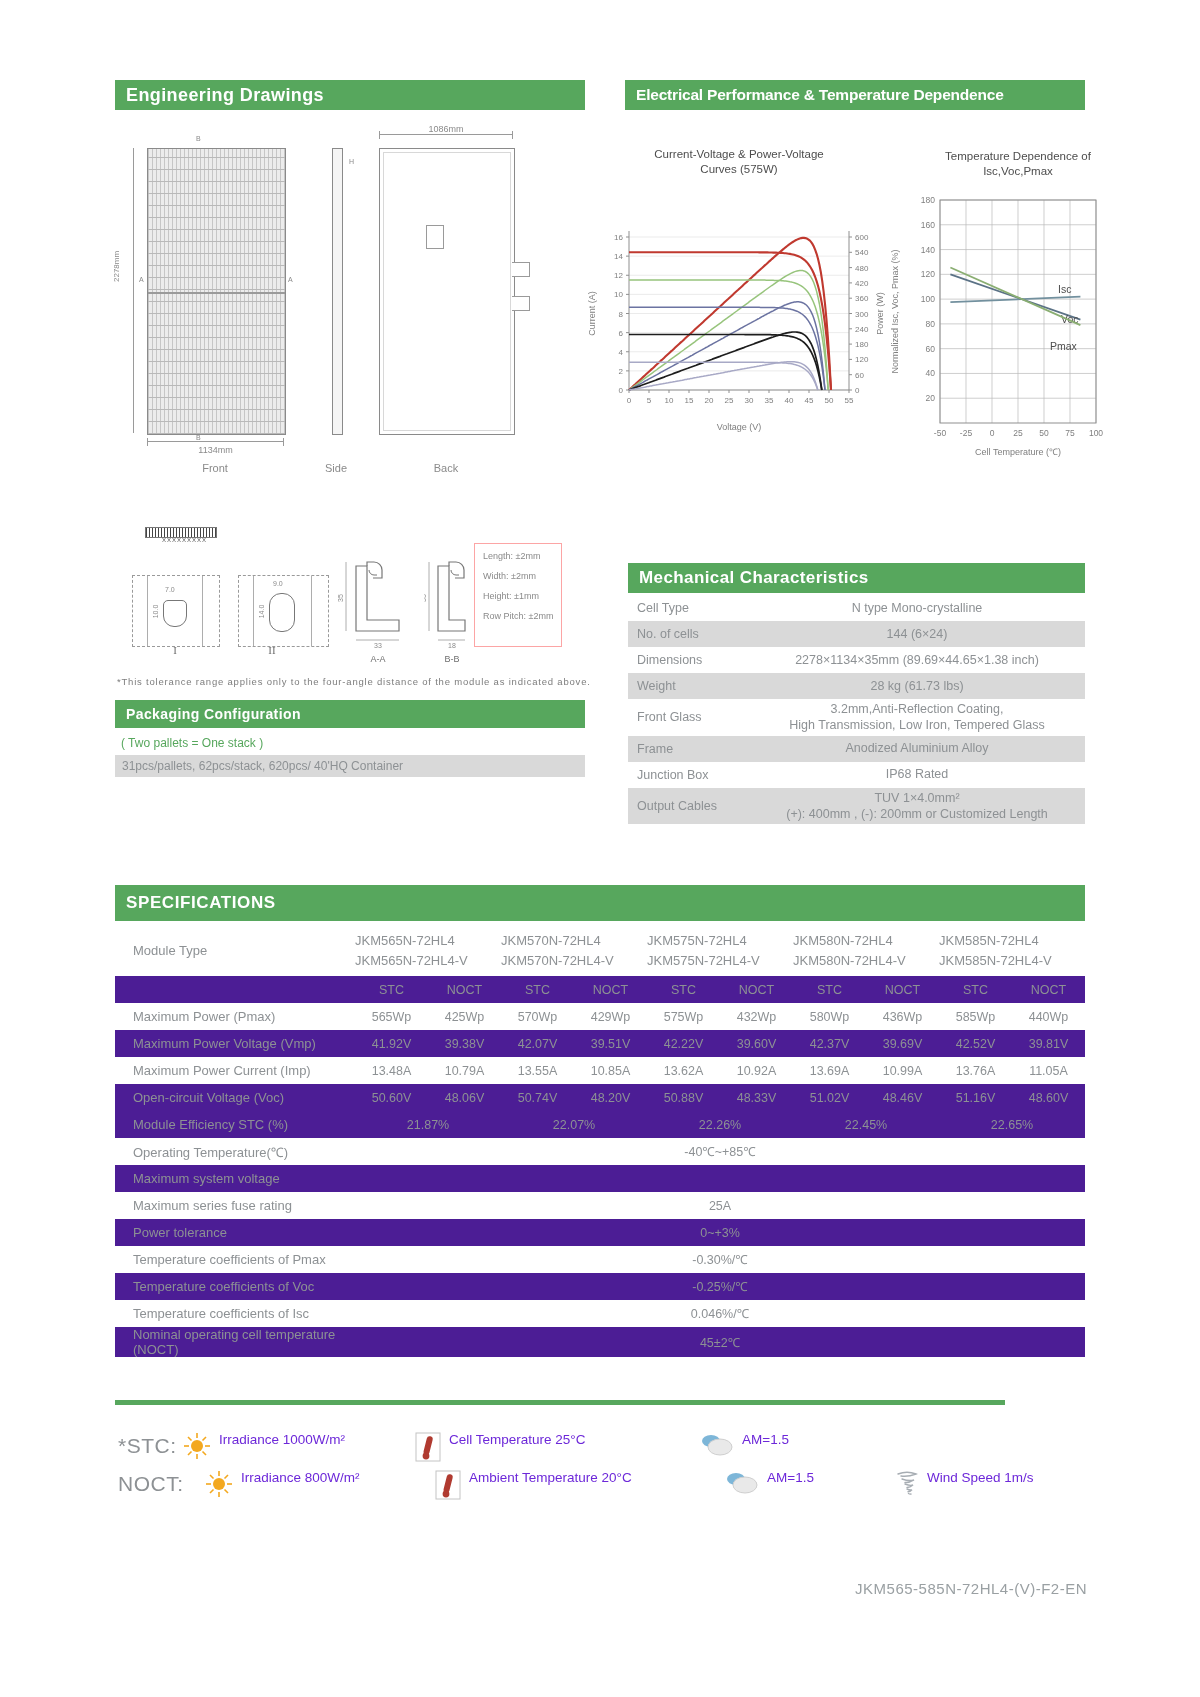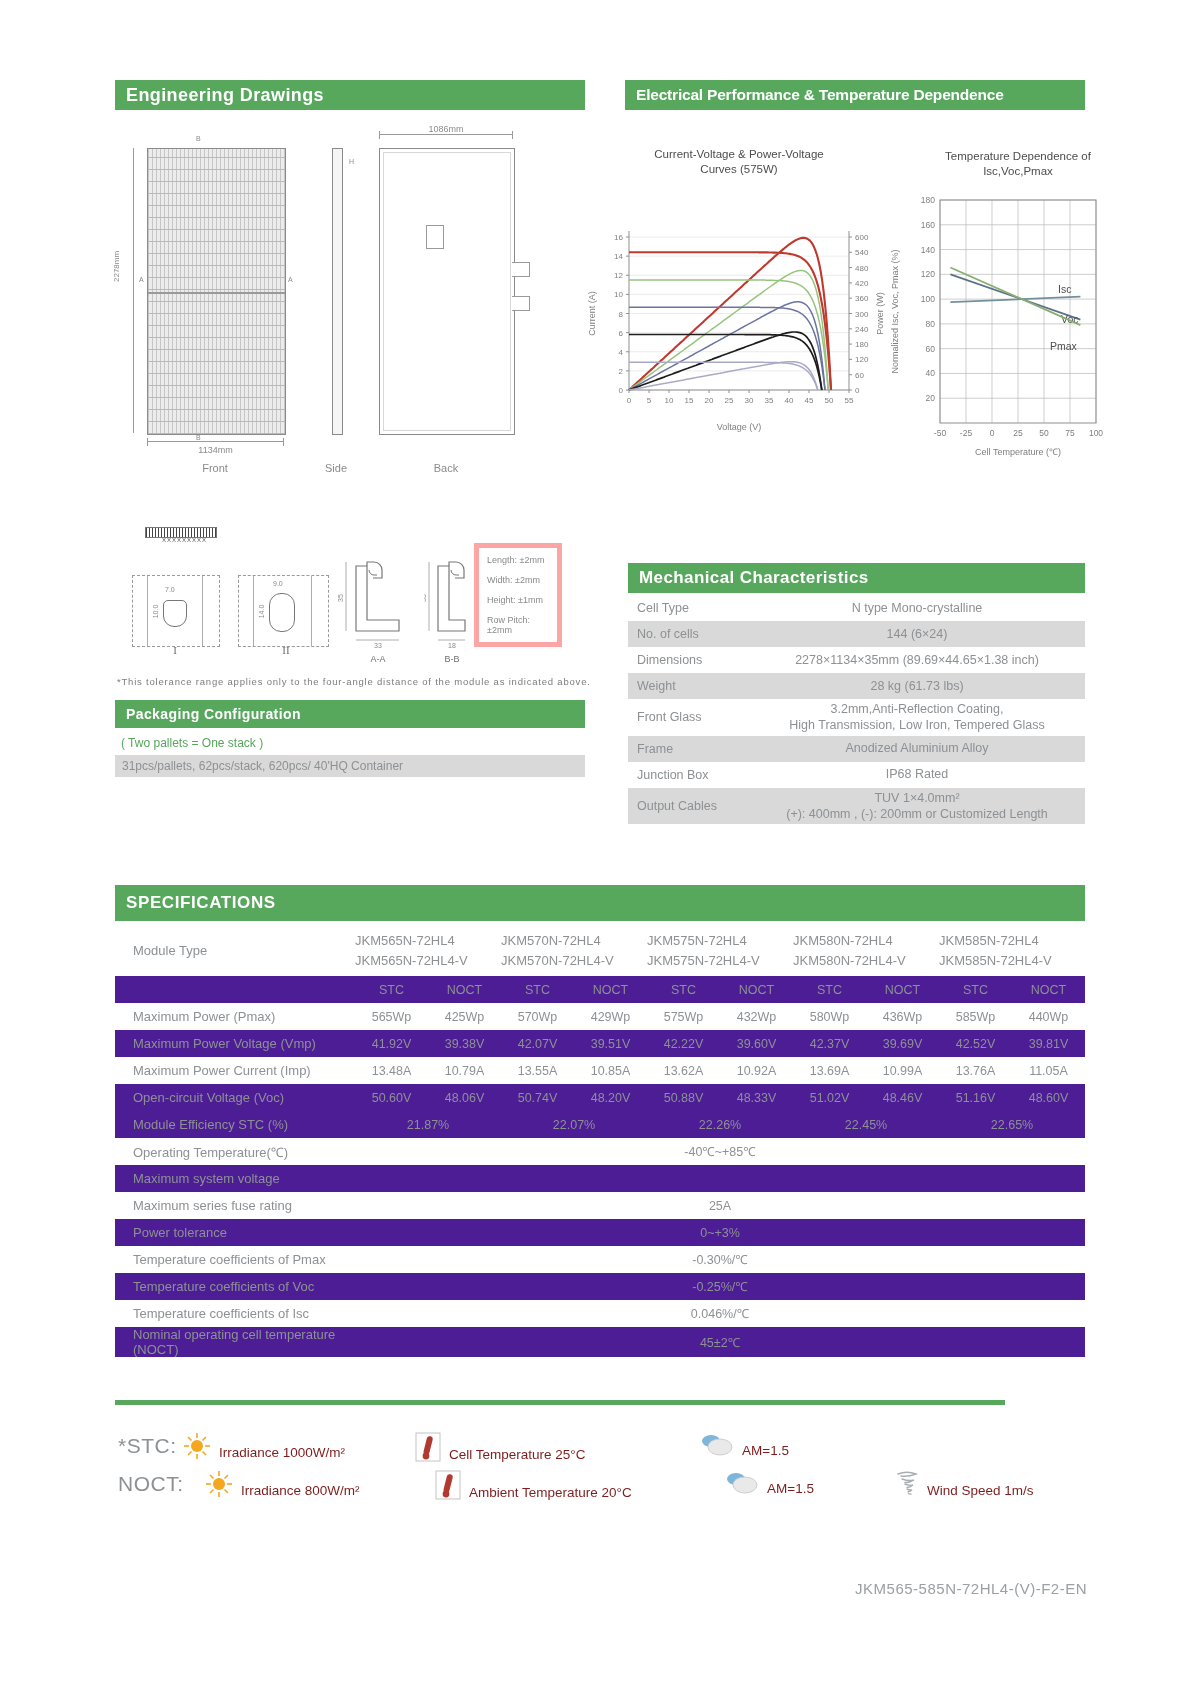--- a/index.html
+++ b/index.html
@@ -27,21 +27,21 @@
   .bracket{position:absolute;width:17px;height:13px;border:1px solid #9a9a9a;border-left:none;background:#fff;}
   .view-label{position:absolute;top:462px;font-size:11px;color:#8a8a8a;text-align:center;width:80px;}
   .barcode{position:absolute;left:145px;top:527px;width:70px;height:9px;border:1px solid #777;
       background:repeating-linear-gradient(90deg,#444 0 1px,transparent 1px 3px);}
   .barcode-x{position:absolute;left:162px;top:537px;font-size:6px;letter-spacing:1px;color:#555;}
   .detail-box{position:absolute;top:575px;height:70px;border:1px dashed #9a9a9a;}
   .detail-box .edge{position:absolute;top:0;bottom:0;width:1px;background:#adadad;}
   .slot{position:absolute;border:1px solid #777;background:#fff;}
   .roman{position:absolute;top:644px;font-size:11px;color:#6f6f6f;font-family:"Liberation Serif",serif;width:40px;text-align:center;}
   .profile-label{position:absolute;top:654px;font-size:9px;color:#6f6f6f;width:60px;text-align:center;}
-  .tol-box{position:absolute;left:474px;top:543px;width:88px;height:104px;border:5px solid #fca5a5;
+  .tol-box{position:absolute;left:474px;top:543px;width:88px;height:104px;border:1px solid #fca5a5;
       box-sizing:border-box;padding:7px 7px 0 8px;font-size:9px;color:#8a8a8a;}
   .tol-box div{margin-bottom:10px;}
   .tol-note{position:absolute;left:117px;top:676px;font-size:9.5px;letter-spacing:.8px;color:#7d7d7d;}
   
   .pkg-sub{position:absolute;left:121px;top:736px;font-size:12px;color:#57a75d;}
   .pkg-bar{position:absolute;left:115px;top:755px;width:470px;height:22px;background:#d9d9d9;
       display:flex;align-items:center;padding-left:7px;box-sizing:border-box;font-size:12px;color:#8d9194;}
   
   .mech-table{position:absolute;left:628px;top:595px;width:457px;}
   .m-row{display:flex;align-items:center;min-height:26px;font-size:12.5px;color:#8d9194;justify-content:flex-end;}
@@ -52,21 +52,21 @@
   .spec-table{position:absolute;left:115px;top:925px;width:970px;font-size:12.5px;color:#8d9194;}
   .s-row{display:flex;align-items:center;min-height:27px;}
   .s-row.gray{background:#4c1d95;}
   .s-label{width:240px;padding-left:18px;box-sizing:border-box;flex:none;font-size:13px;}
   .s-cell{flex:1;text-align:center;}
   .s-mod{flex:1;line-height:1.5;font-size:13px;padding:6px 0;}
   .s-common{flex:1;text-align:center;}
   .green-line{position:absolute;left:115px;top:1400px;width:890px;height:5px;background:#57a75d;}
   
   .lg-label{position:absolute;font-size:21px;color:#8d9194;letter-spacing:.5px;}
-  .lg-item{position:absolute;display:flex;align-items:flex-end;gap:8px;font-size:13.5px;color:#7f1d1d;}
+  .lg-item{position:absolute;display:flex;align-items:flex-start;gap:8px;font-size:13.5px;color:#6d28d9;}
   .footer{position:absolute;right:113px;top:1580px;font-size:15px;color:#9aa0a3;letter-spacing:.5px;}
   svg text{font-family:"Liberation Sans",sans-serif;}
 </style>
 </head>
 <body>
 
 <div class="page">
 
   <div class="sec-header" style="left:115px;top:80px;width:470px;height:30px;font-size:18px;">
     <span>Engineering Drawings</span>
@@ -115,21 +115,21 @@
   </div>
   <div class="roman" style="left:155px;">I</div>
 
   <div class="detail-box" style="left:238px;width:89px;">
     <div class="edge" style="left:14px;"></div>
       <div class="edge" style="right:16px;"></div>
     <div class="slot" style="left:30px;top:17px;width:24px;height:37px;border-radius:12px;"></div>
     <div class="tiny" style="position:absolute;left:34px;top:4px;">9.0</div>
     <div class="tiny" style="position:absolute;left:16px;top:32px;transform:rotate(-90deg);">14.0</div>
   </div>
-  <div class="roman" style="left:266px;">II</div>
+  <div class="roman" style="left:252px;">II</div>
 
   <svg class="abs" style="left:336px;top:550px;" width="84" height="100" viewBox="0 0 84 100">
     <path d="M20,16 h11 v54 h32 v11 h-43 z" fill="none" stroke="#777" stroke-width="1.2"></path>
     <path d="M31,16 v-4 h7 a8,8 0 0 1 8,8 v8 h-9" fill="none" stroke="#777" stroke-width="1.2"></path>
     <path d="M33,20 a5,5 0 0 0 5,5 h3" fill="none" stroke="#777" stroke-width="1"></path>
     <line x1="10" y1="12" x2="10" y2="81" stroke="#9a9a9a" stroke-width="0.8"></line>
     <text x="7" y="52" font-size="7" fill="#8a8a8a" transform="rotate(-90 7 52)">35</text>
     <line x1="20" y1="90" x2="63" y2="90" stroke="#9a9a9a" stroke-width="0.8"></line>
     <text x="38" y="98" font-size="7" fill="#8a8a8a">33</text>
   </svg>

